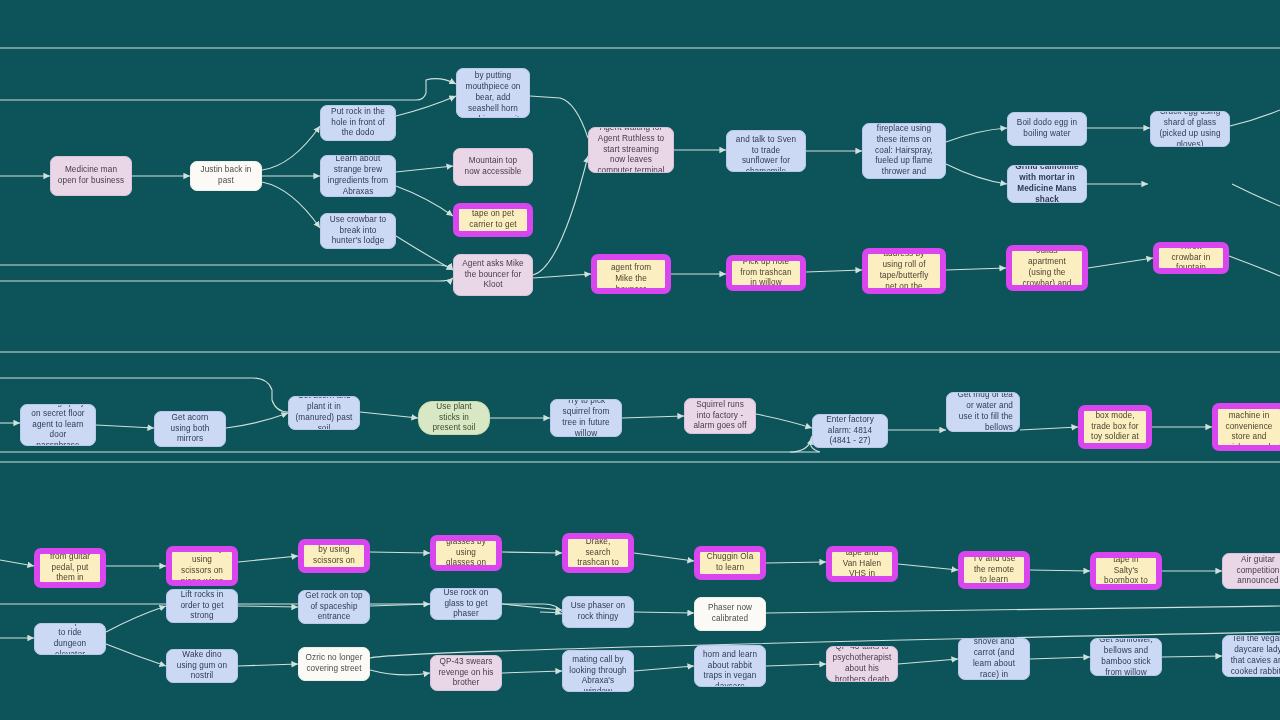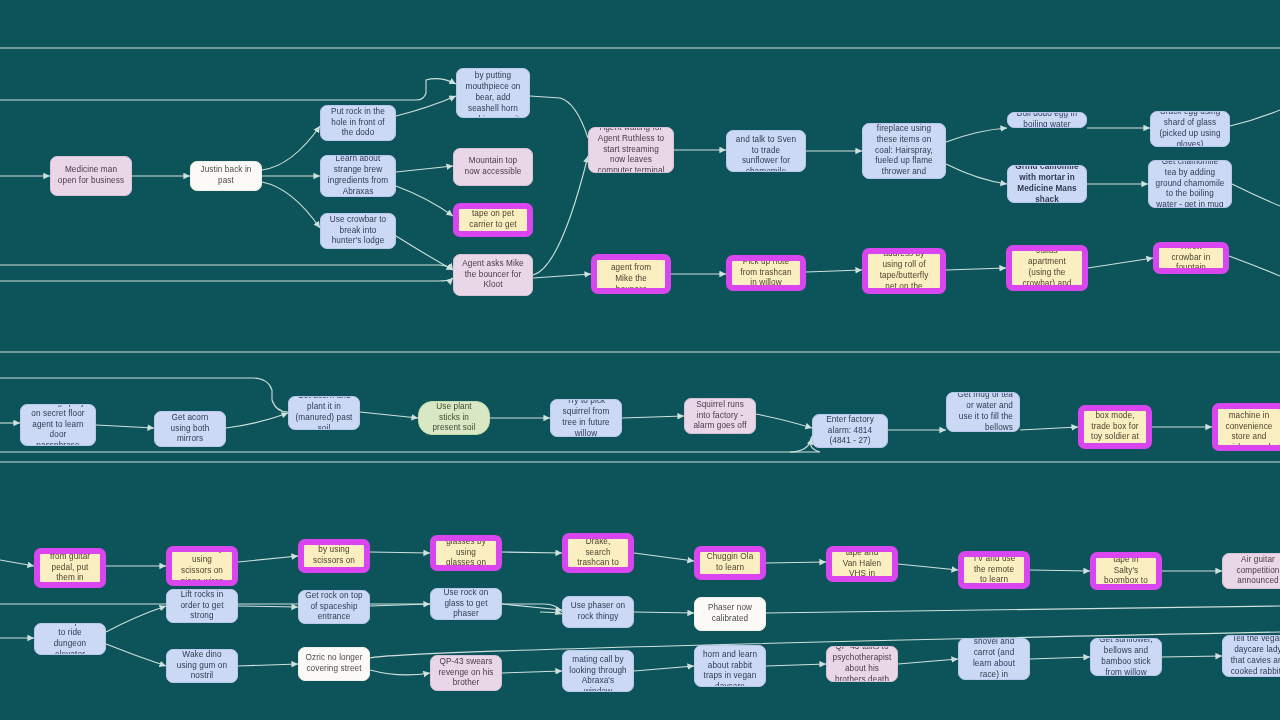--- a/index.html
+++ b/index.html
@@ -151,32 +151,29 @@
     </div>
     <div class="node n-purple" style="left: 588px; top: 127px; width: 86px; height: 46px;">
       <span>Agent waiting for Agent Ruthless to start streaming now leaves computer terminal</span>
     </div>
     <div class="node n-blue" style="left: 726px; top: 130px; width: 80px; height: 42px;">
       <span>Knock out drones and talk to Sven to trade sunflower for chamomile</span>
     </div>
     <div class="node n-blue" style="left: 862px; top: 123px; width: 84px; height: 56px;">
       <span>Boil water at fireplace using these items on coal: Hairspray, fueled up flame thrower and bellows</span>
     </div>
-    <div class="node n-blue" style="left: 1007px; top: 112px; width: 80px; height: 16px;">
+    <div class="node n-blue" style="left: 1007px; top: 112px; width: 80px; height: 34px;">
       <span>Boil dodo egg in boiling water</span>
     </div>
     <div class="node n-blue" style="left: 1007px; top: 165px; width: 80px; height: 38px; font-weight: bold;">
       <span>Grind camomile with mortar in Medicine Mans shack</span>
     </div>
     <div class="node n-blue" style="left: 1150px; top: 111px; width: 80px; height: 36px;">
       <span>Crack egg using shard of glass (picked up using gloves)</span>
     </div>
-    <div class="node n-blue" style="left: 1148px; top: 160px; width: 84px; height: 48px;">
-      <span>Get chamomile tea by adding ground chamomile to the boiling water - get in mug</span>
-    </div>
     <div class="node n-yellow" style="left: 591px; top: 254px; width: 80px; height: 40px;">
       <span>Learn about agent from Mike the bouncer</span>
     </div>
     <div class="node n-yellow" style="left: 726px; top: 255px; width: 80px; height: 36px;">
       <span>Pick up note from trashcan in willow</span>
     </div>
     <div class="node n-yellow" style="left: 862px; top: 248px; width: 84px; height: 46px;">
       <span>Learn Julias address by using roll of tape/butterfly net on the mailbox</span>
     </div>
     <div class="node n-yellow" style="left: 1006px; top: 245px; width: 82px; height: 46px;">

